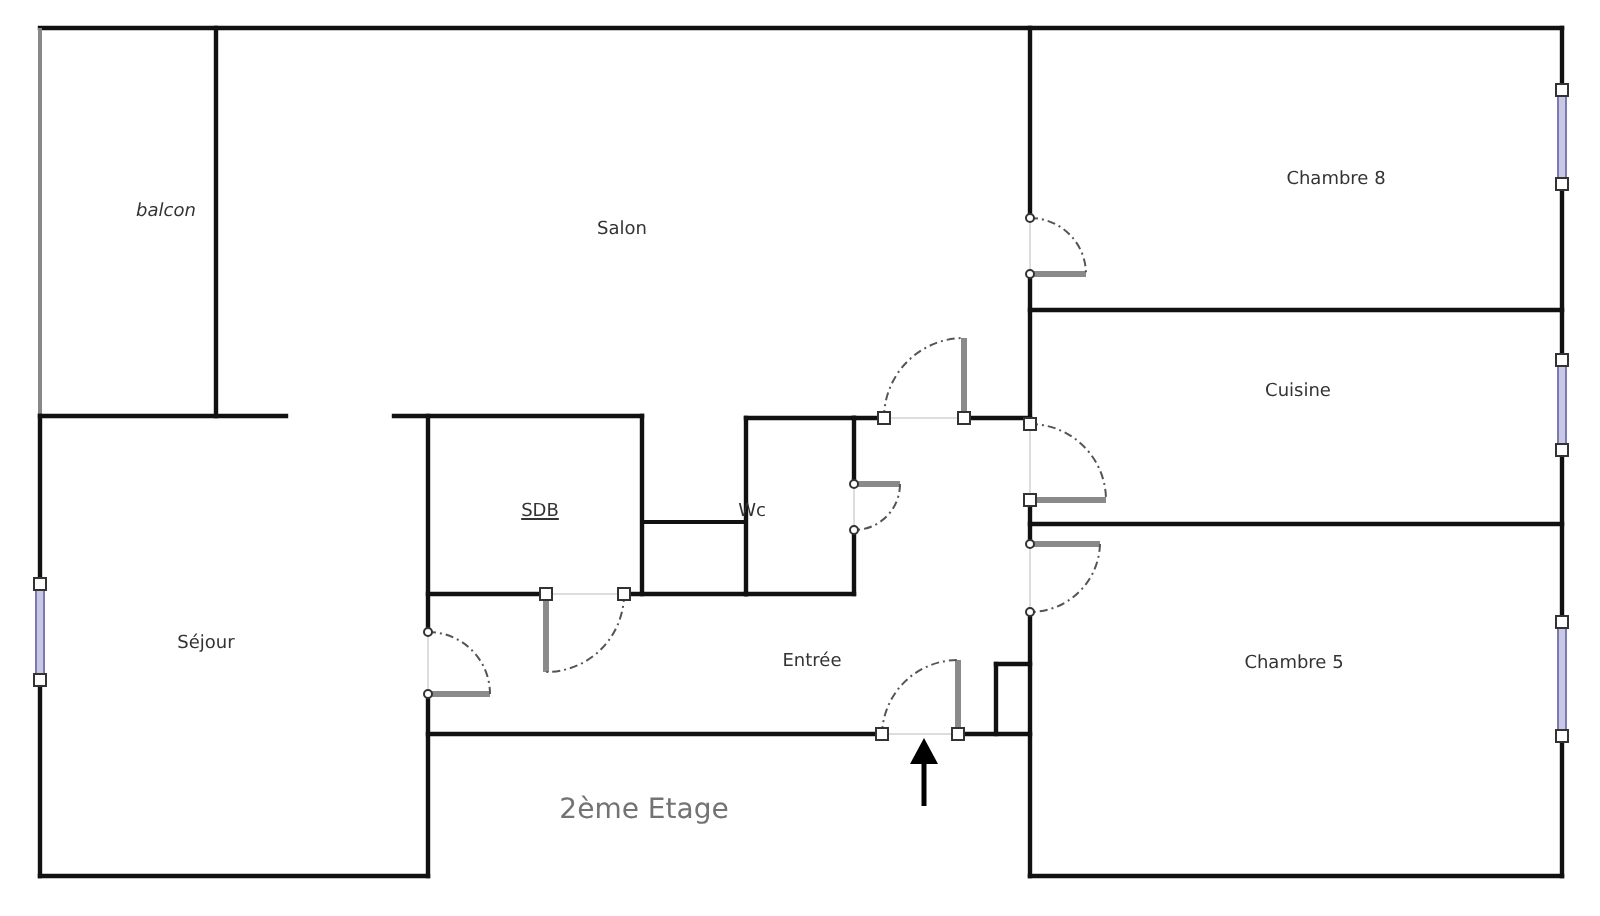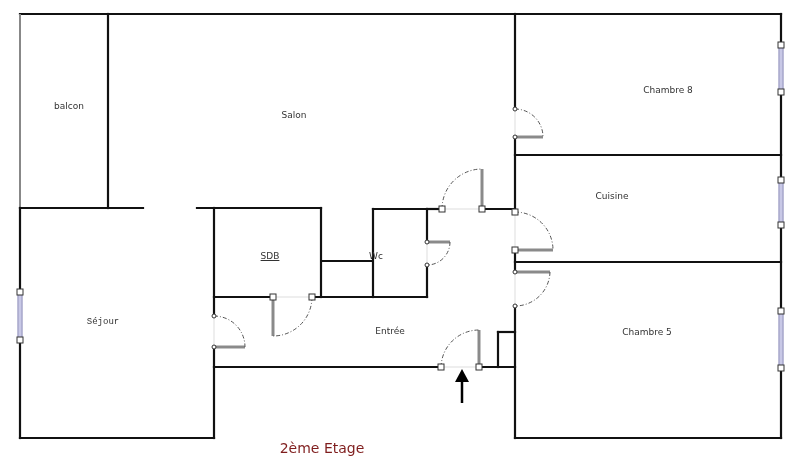--- a/index.html
+++ b/index.html
@@ -9,21 +9,21 @@
   .wall-gray { stroke: #888888; stroke-width: 2; fill: none; }
   .thin-wall { stroke: #111111; stroke-width: 2; fill: none; }
   .door-leaf { stroke: #8a8a8a; stroke-width: 3; fill: none; }
   .door-arc { stroke: #555555; stroke-width: 1; fill: none; stroke-dasharray: 4 2 1 2; }
   .door-gap { stroke: #dddddd; stroke-width: 1; fill: none; }
   .hinge-sq { fill: #ffffff; stroke: #333333; stroke-width: 1; }
   .hinge-c { fill: #ffffff; stroke: #333333; stroke-width: 1; }
   .window-line { stroke: #7a7ab0; stroke-width: 1; fill: none; }
   .window-fill { stroke: #c8c8e6; stroke-width: 3; fill: none; }
   .label { position: absolute; font-size: 9px; color: #333333; white-space: nowrap; transform: translate(-50%, -50%); }
-  .title { position: absolute; font-size: 14px; color: #7f1d1d; white-space: nowrap; transform: translate(-50%, -50%); margin-top: 43px; }
+  .title { position: absolute; font-size: 14px; color: #737373; white-space: nowrap; transform: translate(-50%, -50%); }
 </style>
 </head>
 <body>
 
 <div>
 <svg width="800" height="458" viewBox="0 0 800 458">
 
   <g>
 
     <line class="wall" x1="20" y1="14" x2="781" y2="14"></line>
@@ -180,24 +180,24 @@
       <rect class="hinge-sq" x="476" y="364" width="6" height="6"></rect>
     </g>
   </g>
 
   <g>
     <line x1="462" y1="380" x2="462" y2="403" stroke="#000000" stroke-width="2.5"></line>
     <polygon points="462,369 455,382 469,382" fill="#000000"></polygon>
   </g>
 </svg>
 
-<div class="label" style="left:69px; top:106px;">balcon</div>
-<div class="label" style="left:294px; top:115px;">Salon</div>
+<div class="label" style="left:83px; top:106px;font-style:italic;">balcon</div>
+<div class="label" style="left:311px; top:115px;">Salon</div>
 <div class="label" style="left:668px; top:90px;">Chambre 8</div>
-<div class="label" style="left:612px; top:196px;">Cuisine</div>
+<div class="label" style="left:649px; top:196px;">Cuisine</div>
 <div class="label" style="left:270px; top:256px;text-decoration:underline;">SDB</div>
 <div class="label" style="left:376px; top:256px;">Wc</div>
-<div class="label" style="left:103px; top:322px;font-family:Liberation Mono, monospace;">Séjour</div>
-<div class="label" style="left:390px; top:331px;">Entrée</div>
+<div class="label" style="left:103px; top:322px;">Séjour</div>
+<div class="label" style="left:406px; top:331px;">Entrée</div>
 <div class="label" style="left:647px; top:332px;">Chambre 5</div>
 
 <div class="title" style="left:322px; top:405px;">2ème Etage</div>
 </div>
 
 </body></html>

